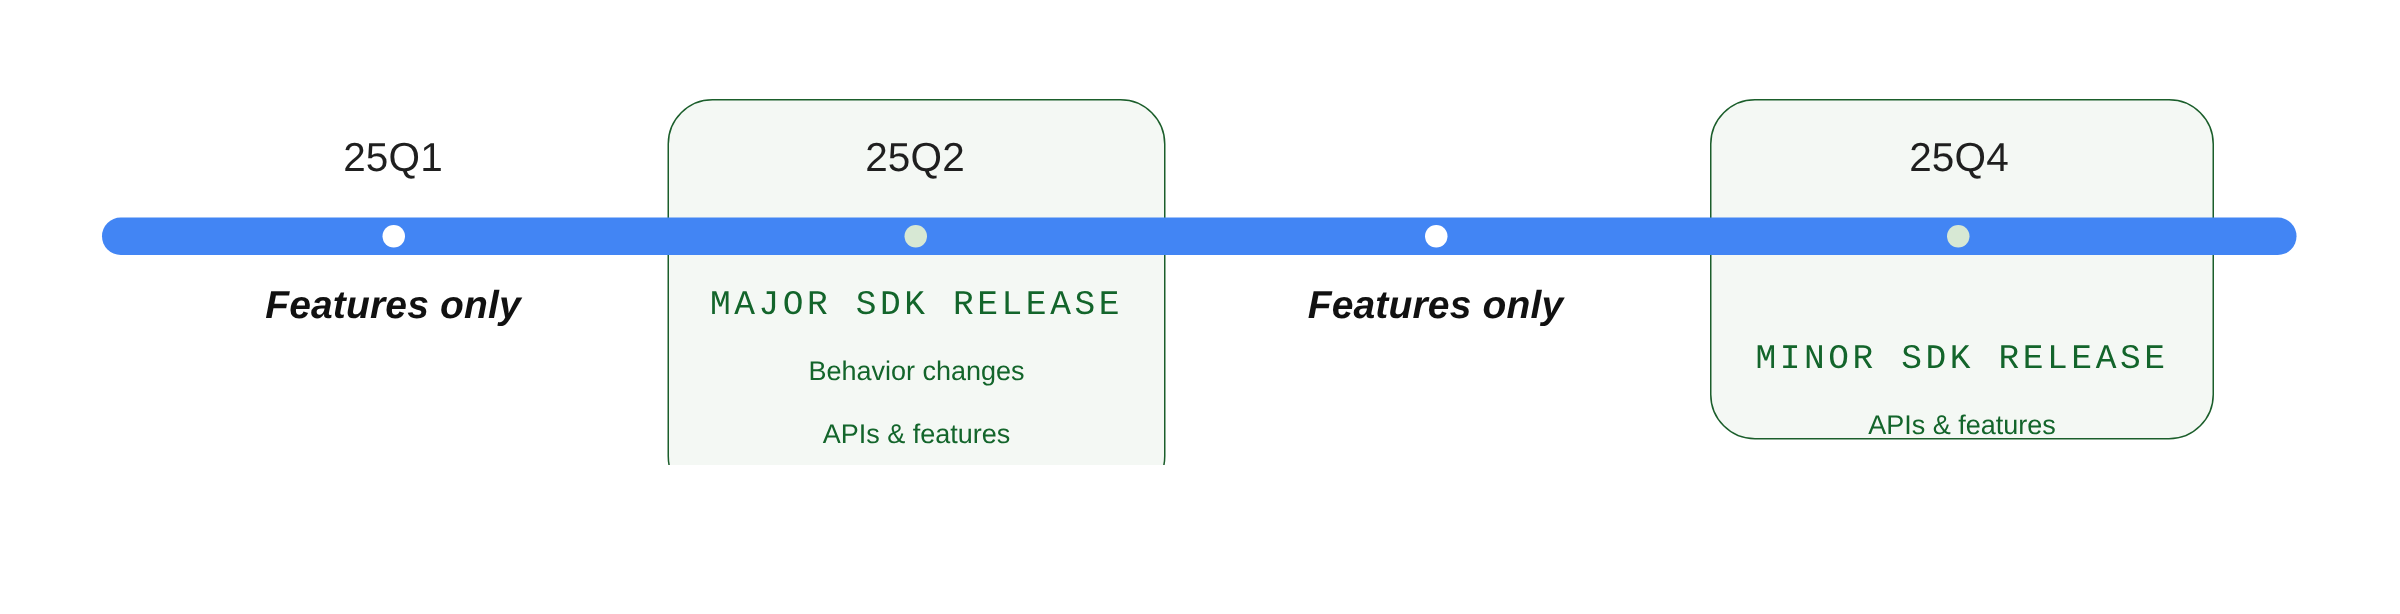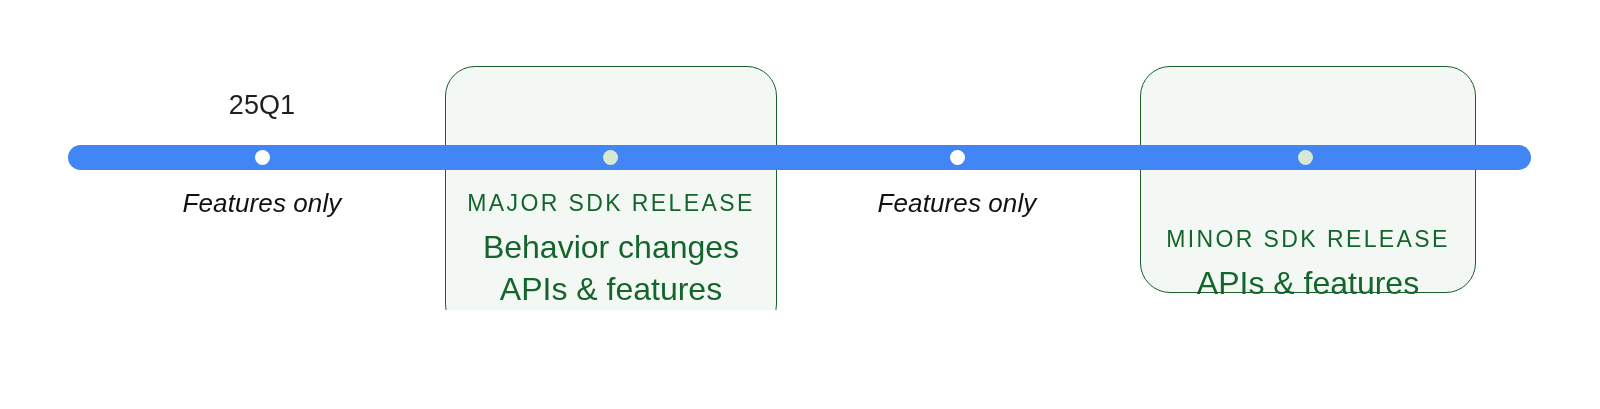--- a/index.html
+++ b/index.html
@@ -85,37 +85,38 @@
     font-size: 27px;
     font-weight: 400;
     color: #1f1f1f;
     line-height: 34px;
     letter-spacing: 0.1px;
   }
 
   .features-only {
     font-size: 26px;
     font-style: italic;
-    font-weight: 400;
+    font-weight: 700;
     color: #111111;
     line-height: 34px;
     letter-spacing: 0.1px;
   }
 
   .release-kicker {
     font-size: 23px;
     font-weight: 400;
     color: #13652b;
     letter-spacing: 2.4px;
     line-height: 34px;
     white-space: nowrap;
+    font-family: Liberation Mono, monospace;
   }
 
   .release-line {
-    font-size: 32px;
+    font-size: 18px;
     font-weight: 400;
     color: #13652b;
     line-height: 42px;
     white-space: nowrap;
   }
   .release-line.first { margin-top: 6px; }
 </style>
 </head>
 <body>
 
@@ -127,20 +128,26 @@
   <div id="timeline-bar"></div>
 
   <div class="dot white" id="dot-q1"></div>
   <div class="dot mint" id="dot-q2"></div>
   <div class="dot white" id="dot-q3"></div>
   <div class="dot mint" id="dot-q4"></div>
 
   <div class="col col-top" id="q1-top">
     <div class="quarter-label">25Q1</div>
   </div>
+  <div class="col col-top" id="q2-top">
+    <div class="quarter-label">25Q2</div>
+  </div>
+  <div class="col col-top" id="q4-top">
+    <div class="quarter-label">25Q4</div>
+  </div>
 
   <div class="col col-bottom" id="q1-bot">
     <div class="features-only">Features only</div>
   </div>
 
   <div class="col col-bottom" id="q2-bot">
     <div class="release-kicker">MAJOR SDK RELEASE</div>
     <div class="release-line first">Behavior changes</div>
     <div class="release-line">APIs &amp; features</div>
   </div>

